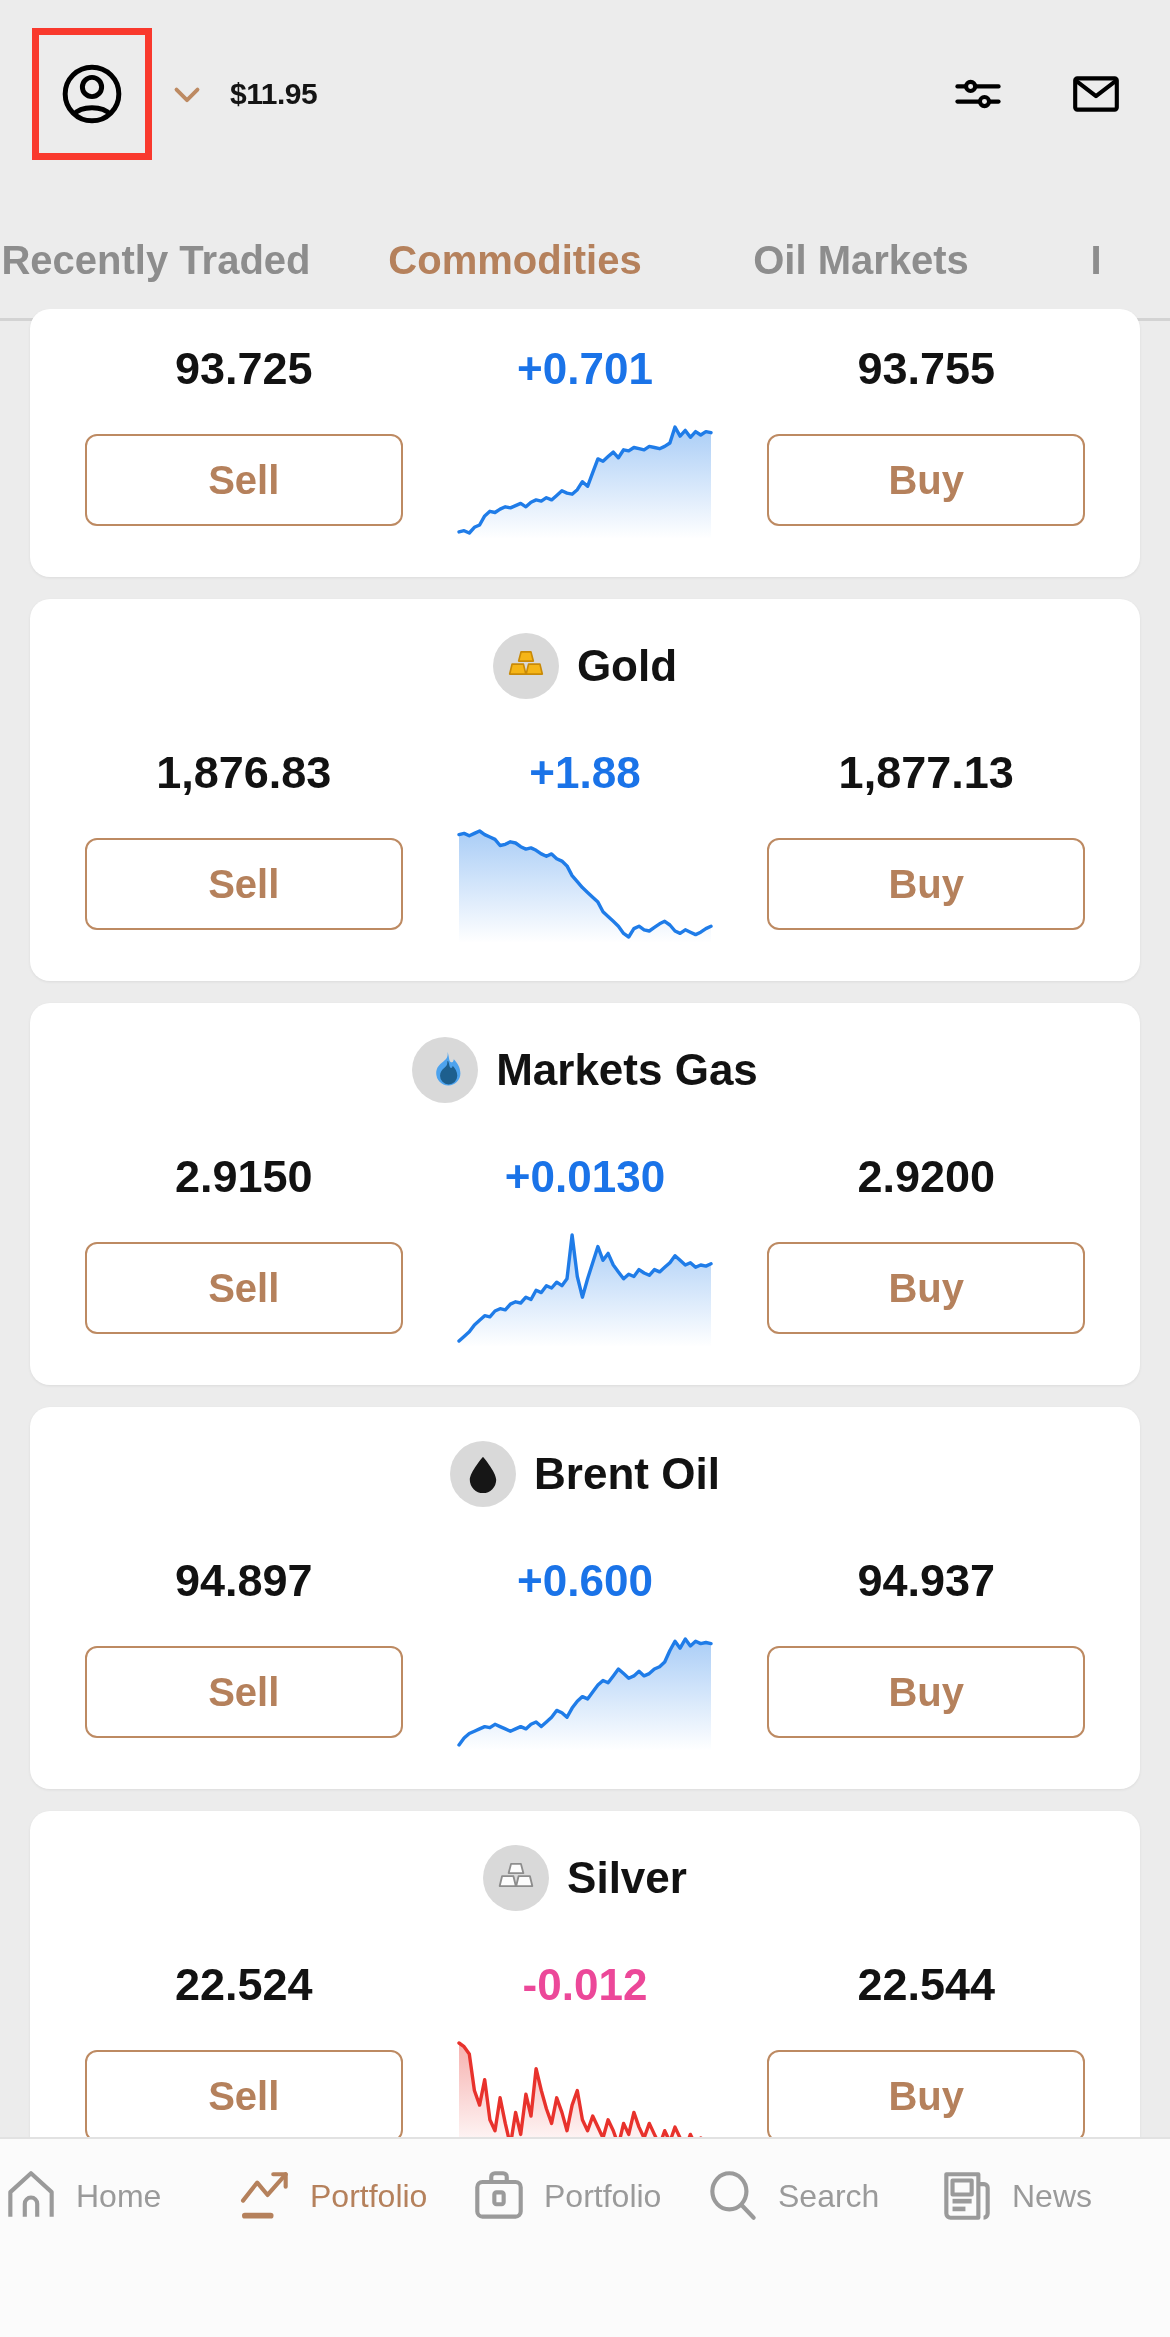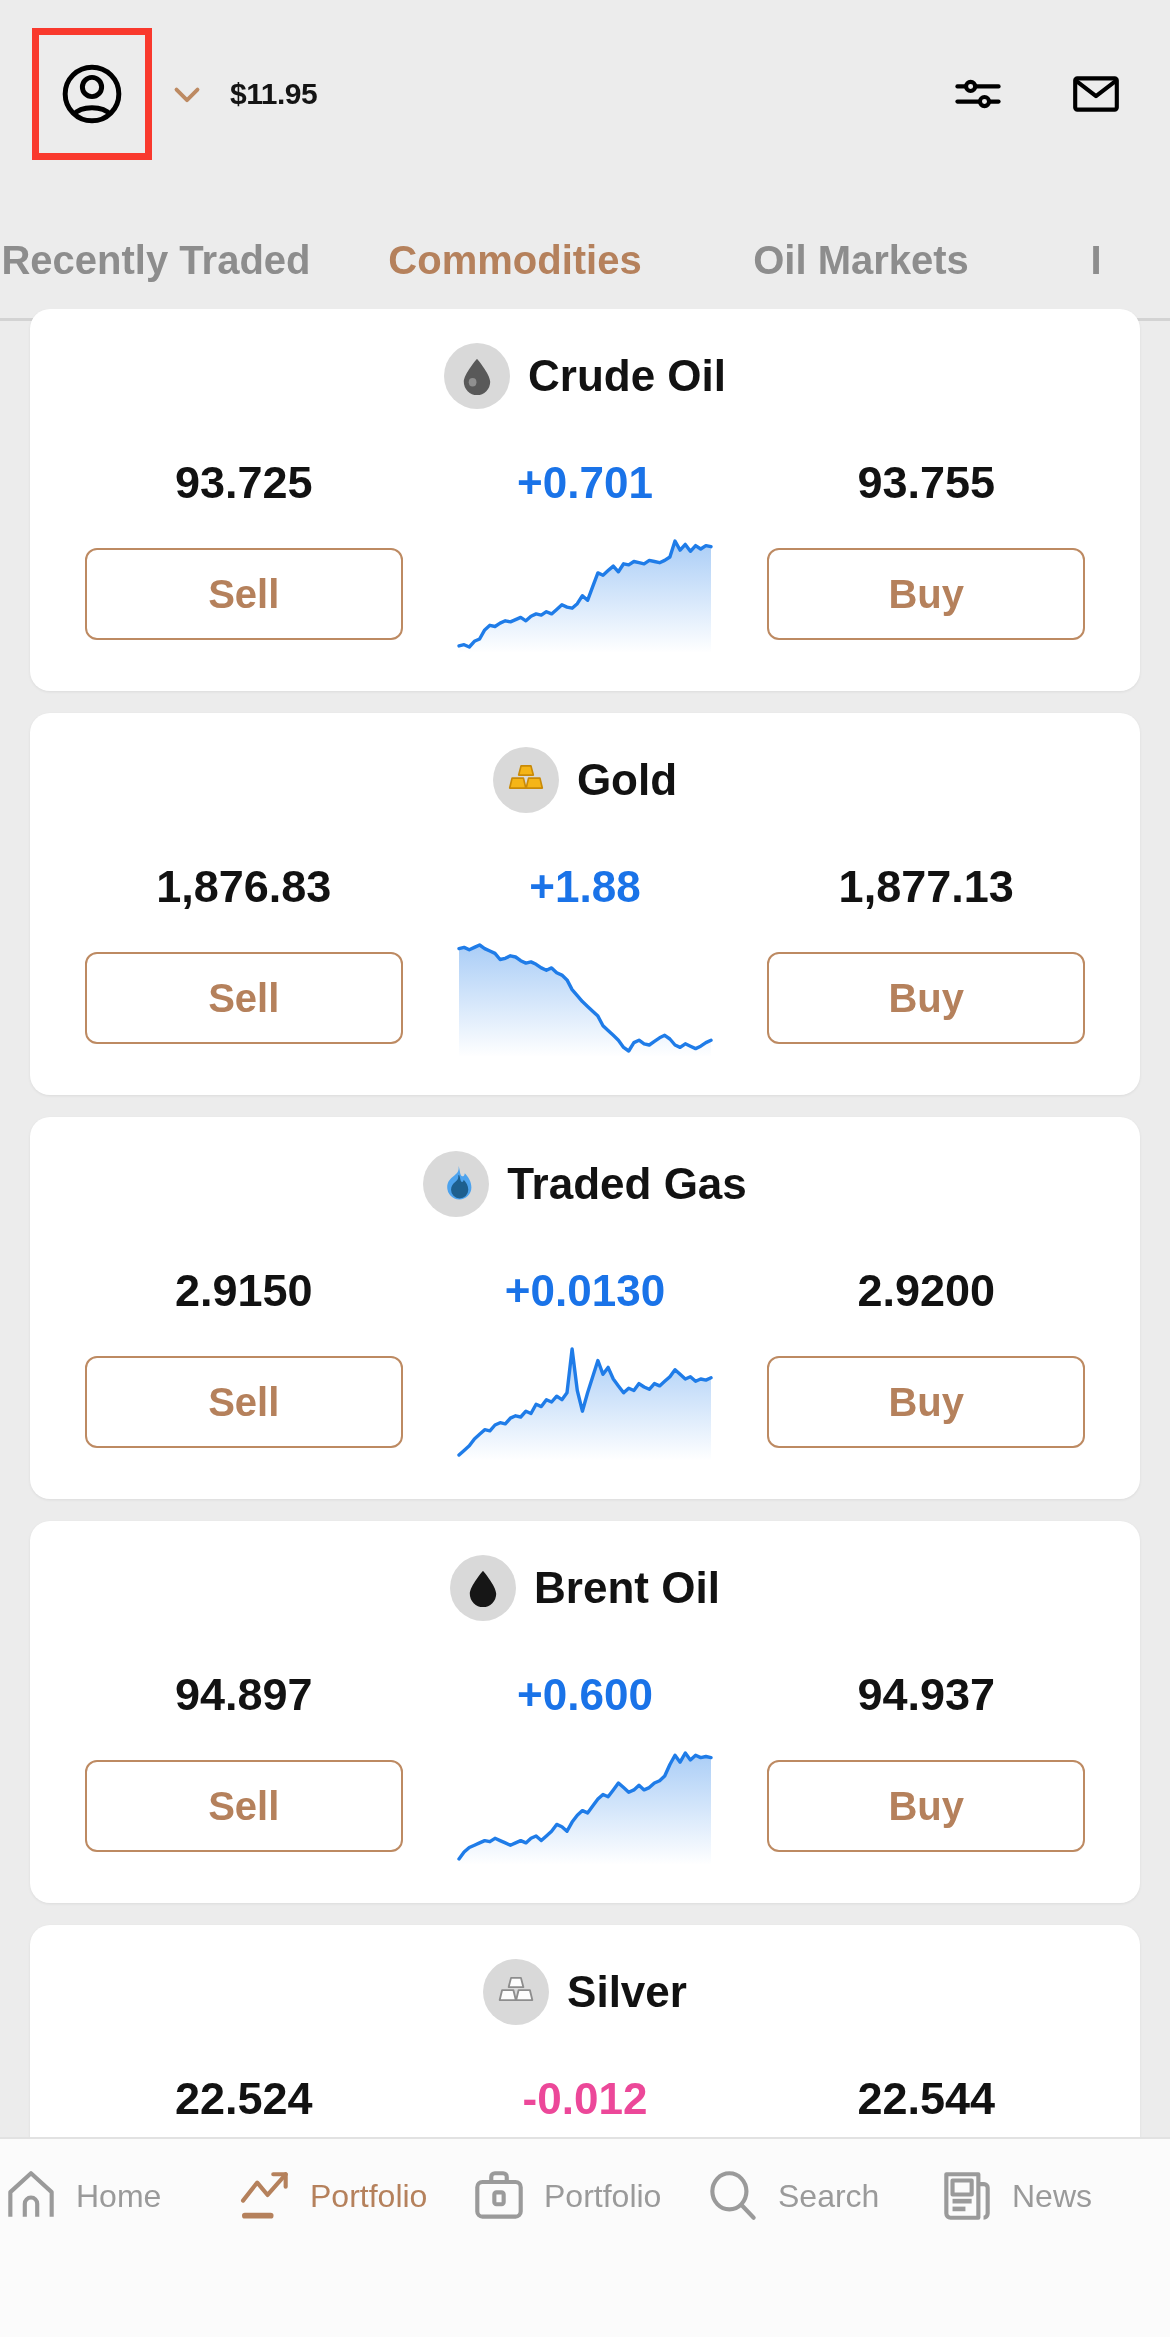--- a/index.html
+++ b/index.html
@@ -165,29 +165,20 @@
 
   <div class="tabbar">
     <div class="tab t0">Recently Traded</div>
     <div class="tab t1 active">Commodities</div>
     <div class="tab t2">Oil Markets</div>
     <div class="tab t3">I</div>
   </div>
 
   <div class="cards" id="card-list">
       <div class="card">
-        <div class="card-title-row">
-          <div class="asset-icon">
-            <svg viewBox="0 0 24 24">
-              <path d="M12 2.6 C12 2.6 4.8 11 4.8 15.2 A7.2 7.2 0 0 0 19.2 15.2 C19.2 11 12 2.6 12 2.6 Z" fill="#595959"></path>
-              <ellipse cx="9.6" cy="15.4" rx="2.1" ry="2.3" fill="#8f8f8f"></ellipse>
-            </svg>
-          </div>
-          <div class="asset-name">Crude Oil</div>
-        </div>
         <div class="quote-row">
           <div class="q-side">
             <div class="price">93.725</div>
           </div>
           <div class="q-mid">
             <div class="change up">+0.701</div>
           </div>
           <div class="q-side">
             <div class="price">93.755</div>
           </div>
@@ -257,21 +248,21 @@
         </div>
       </div>
       <div class="card">
         <div class="card-title-row">
           <div class="asset-icon">
             <svg viewBox="0 0 24 24">
               <path d="M13.4 2.2 c0.5 3.2-1.3 4.3-2.6 5.4 C9 9 7.2 10.6 7.2 13.7 a6.6 6.6 0 0 0 13.2 0.2 c0-3.6-1.9-6-3.6-7.8 -0.2 1.5-1 2-1.7 1.6 -1-0.6-0.9-3.4-1.7-5.5 Z" fill="#4da3ee"></path>
               <path d="M13.2 7.2 c0.3 2.3-0.9 3-1.8 3.8 -1 0.9-2.1 2-2.1 4.1 a4.7 4.7 0 0 0 9.4 0.1 c0-2.5-1.3-4.2-2.5-5.5 -0.2 1-0.7 1.4-1.2 1.1 -0.7-0.4-0.6-2.2-1.2-3.6 Z" fill="#1d5f8e"></path>
             </svg>
           </div>
-          <div class="asset-name">Traded Gas</div>
+          <div class="asset-name">Markets Gas</div>
         </div>
         <div class="quote-row">
           <div class="q-side">
             <div class="price">2.9150</div>
           </div>
           <div class="q-mid">
             <div class="change up">+0.0130</div>
           </div>
           <div class="q-side">
             <div class="price">2.9200</div>

